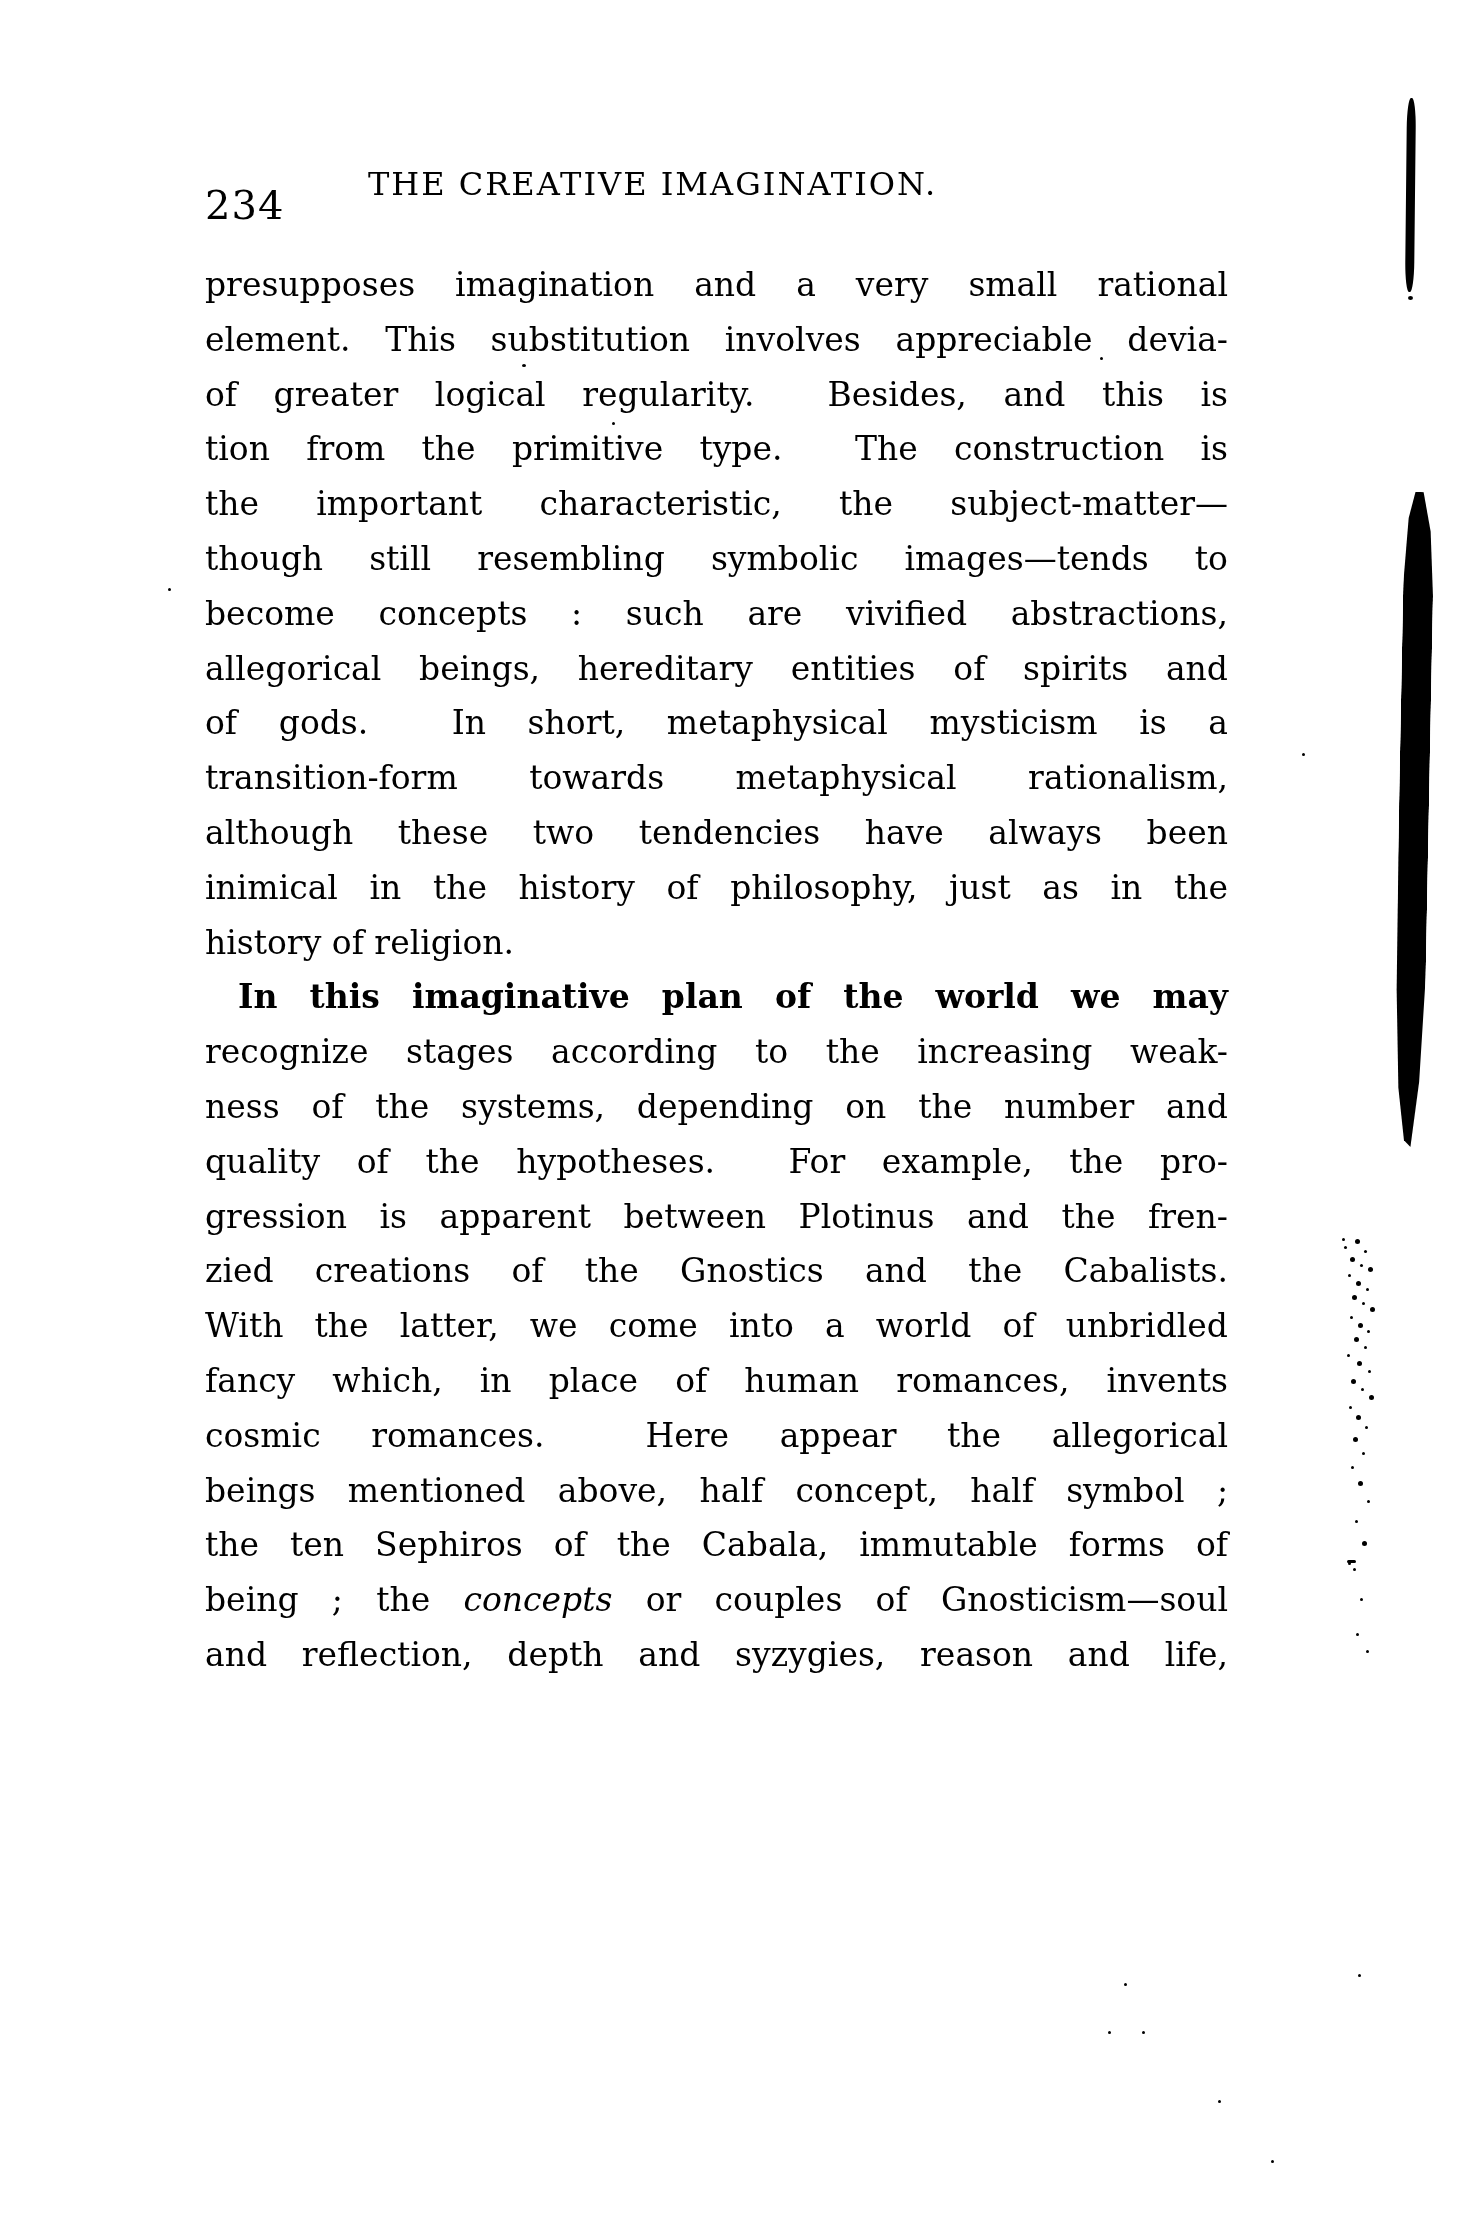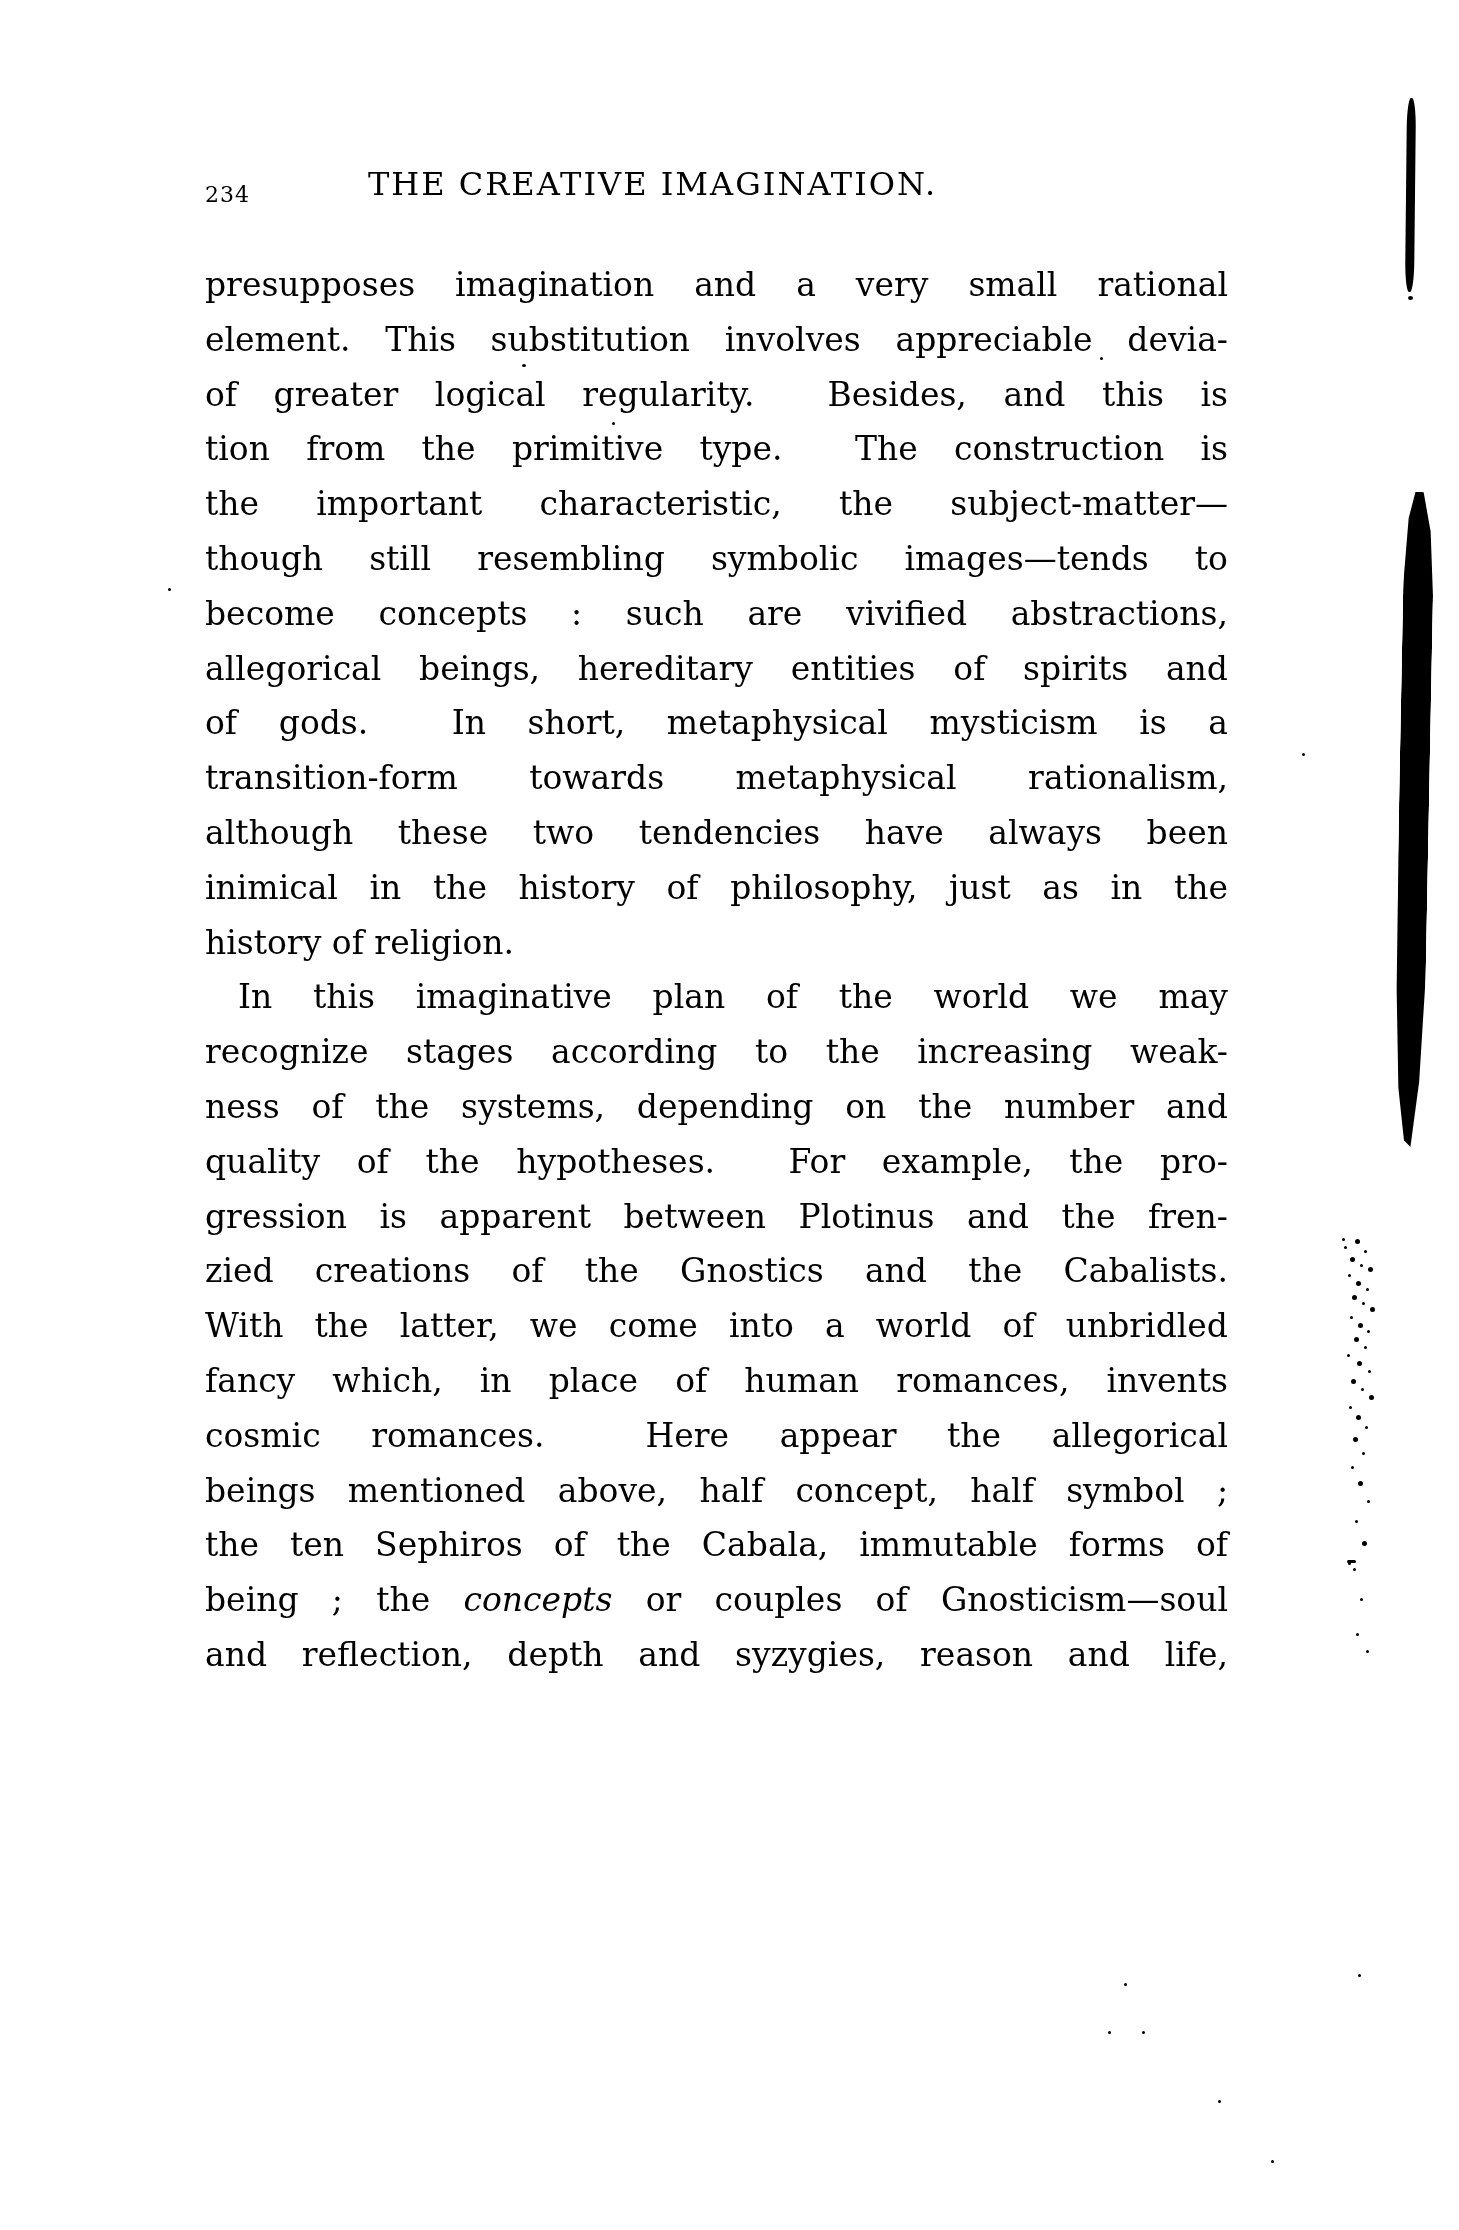--- a/index.html
+++ b/index.html
@@ -13,22 +13,22 @@
     height: 2230px;
     background: #ffffff;
     overflow: hidden;
     font-family: "DejaVu Serif", serif;
     color: #000000;
   }
   
   #folio {
     position: absolute;
     left: 205px;
-    top: 178px;
-    font-size: 22px;
+    top: 188px;
+    font-size: 40px;
     line-height: 34px;
     letter-spacing: 1px;
   }
   #running-title {
     position: absolute;
     left: 368px;
     top: 168px;
     font-size: 32px;
     line-height: 32px;
     letter-spacing: 2px;
@@ -46,20 +46,21 @@
   .line {
     text-align: justify;
     text-align-last: justify;
     white-space: normal;
   }
   .line.short {
     text-align-last: left;
   }
   .line.indent {
     text-indent: 33px;
+    font-weight: bold;
   }
   .line i {
     font-style: italic;
   }
   
   .artifact {
     position: absolute;
     background: #000;
   }
   #scan-streak-top {

